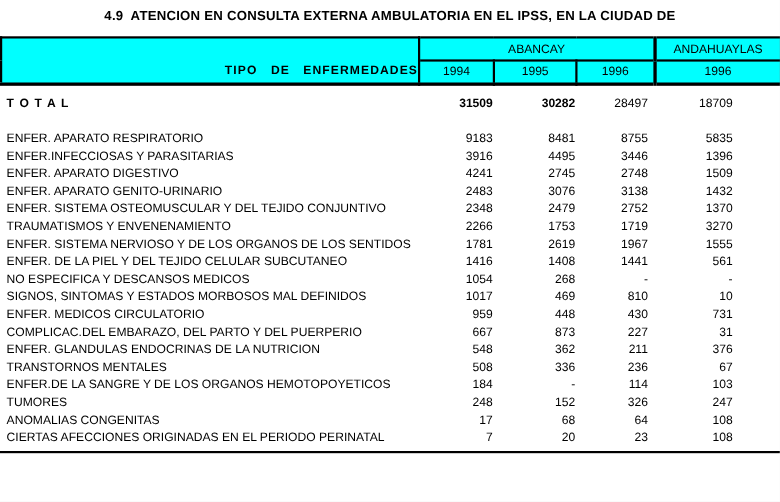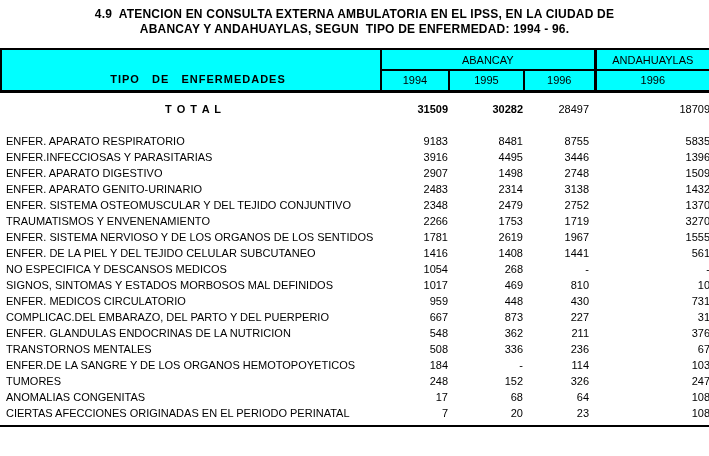--- a/index.html
+++ b/index.html
@@ -18,51 +18,50 @@
     width: 709px; table-layout: fixed; border-collapse: collapse;
     margin-top: 11px; font-size: 11px;
   }
   thead th {
     background: #00FFFF; border: 2px solid #000000;
     font-weight: 400; text-align: center; height: 21px;
     font-size: 11px; color: #000000; margin-left: 24px;
   }
   thead { border-bottom: 3px solid #000000; border-top: 2px solid #000000; }
   th.label-head {
-    text-align: center; vertical-align: bottom;
+    text-align: right; vertical-align: bottom;
     padding: 0 0 5px 14px; font-weight: 700; letter-spacing: 1px;
     white-space: pre;
   }
   th.anda-head, td.anda { border-left-width: 3px; }
   tbody td { border: none; height: 16px; vertical-align: middle; font-size: 11px; }
   tbody td.lbl { text-align: left; padding-left: 5px; white-space: nowrap; overflow: hidden; }
   tbody td.num { text-align: right; }
   tbody td.y1 { padding-right: 1px; margin-top: 38px; }
   tbody td.y2 { padding-right: 1px; }
   tbody td.y3 { padding-right: 6px; }
-  tbody td.an { }
+  tbody td.an { padding-right: 44px; }
   tr.total-row td { font-weight: 700; height: 18px; }
   tr.total-row td.reg { font-weight: 400; }
-  tr.total-row td.lbl { letter-spacing: 1px; text-align: center; }
+  tr.total-row td.lbl { letter-spacing: 1px; }
   tr.sp-top td { height: 9px; }
   tr.sp-mid td { height: 15px; }
   .bottom-rule { width: 709px; border-top: 2px solid #000000; margin-top: 4px; }
   .footer {
     font-size: 11px; font-style: italic; padding: 8px 0 0 4px;
     white-space: nowrap;
   }
 </style>
 </head>
 <body>
 
 <div class="page">
 
   <div class="title">
     <div>4.9  ATENCION EN CONSULTA EXTERNA AMBULATORIA EN EL IPSS, EN LA CIUDAD DE</div>
-    <div>ABANCAY Y ANDAHUAYLAS, SEGUN  TIPO DE ENFERMEDAD: 1994 - 96.</div>
   </div>
 
   <table class="stats">
     <colgroup>
       <col style="width:380px">
       <col style="width:68px">
       <col style="width:75px">
       <col style="width:71px">
       <col style="width:115px">
     </colgroup>
@@ -103,29 +102,29 @@
       </tr>
       <tr>
         <td class="lbl">ENFER.INFECCIOSAS Y PARASITARIAS</td>
         <td class="num y1">3916</td>
         <td class="num y2">4495</td>
         <td class="num y3">3446</td>
         <td class="num an">1396</td>
       </tr>
       <tr>
         <td class="lbl">ENFER. APARATO DIGESTIVO</td>
-        <td class="num y1">2907</td>
-        <td class="num y2">1498</td>
+        <td class="num y1">4241</td>
+        <td class="num y2">2745</td>
         <td class="num y3">2748</td>
         <td class="num an">1509</td>
       </tr>
       <tr>
         <td class="lbl">ENFER. APARATO GENITO-URINARIO</td>
         <td class="num y1">2483</td>
-        <td class="num y2">2314</td>
+        <td class="num y2">3076</td>
         <td class="num y3">3138</td>
         <td class="num an">1432</td>
       </tr>
       <tr>
         <td class="lbl">ENFER. SISTEMA OSTEOMUSCULAR Y DEL TEJIDO CONJUNTIVO</td>
         <td class="num y1">2348</td>
         <td class="num y2">2479</td>
         <td class="num y3">2752</td>
         <td class="num an">1370</td>
       </tr>

